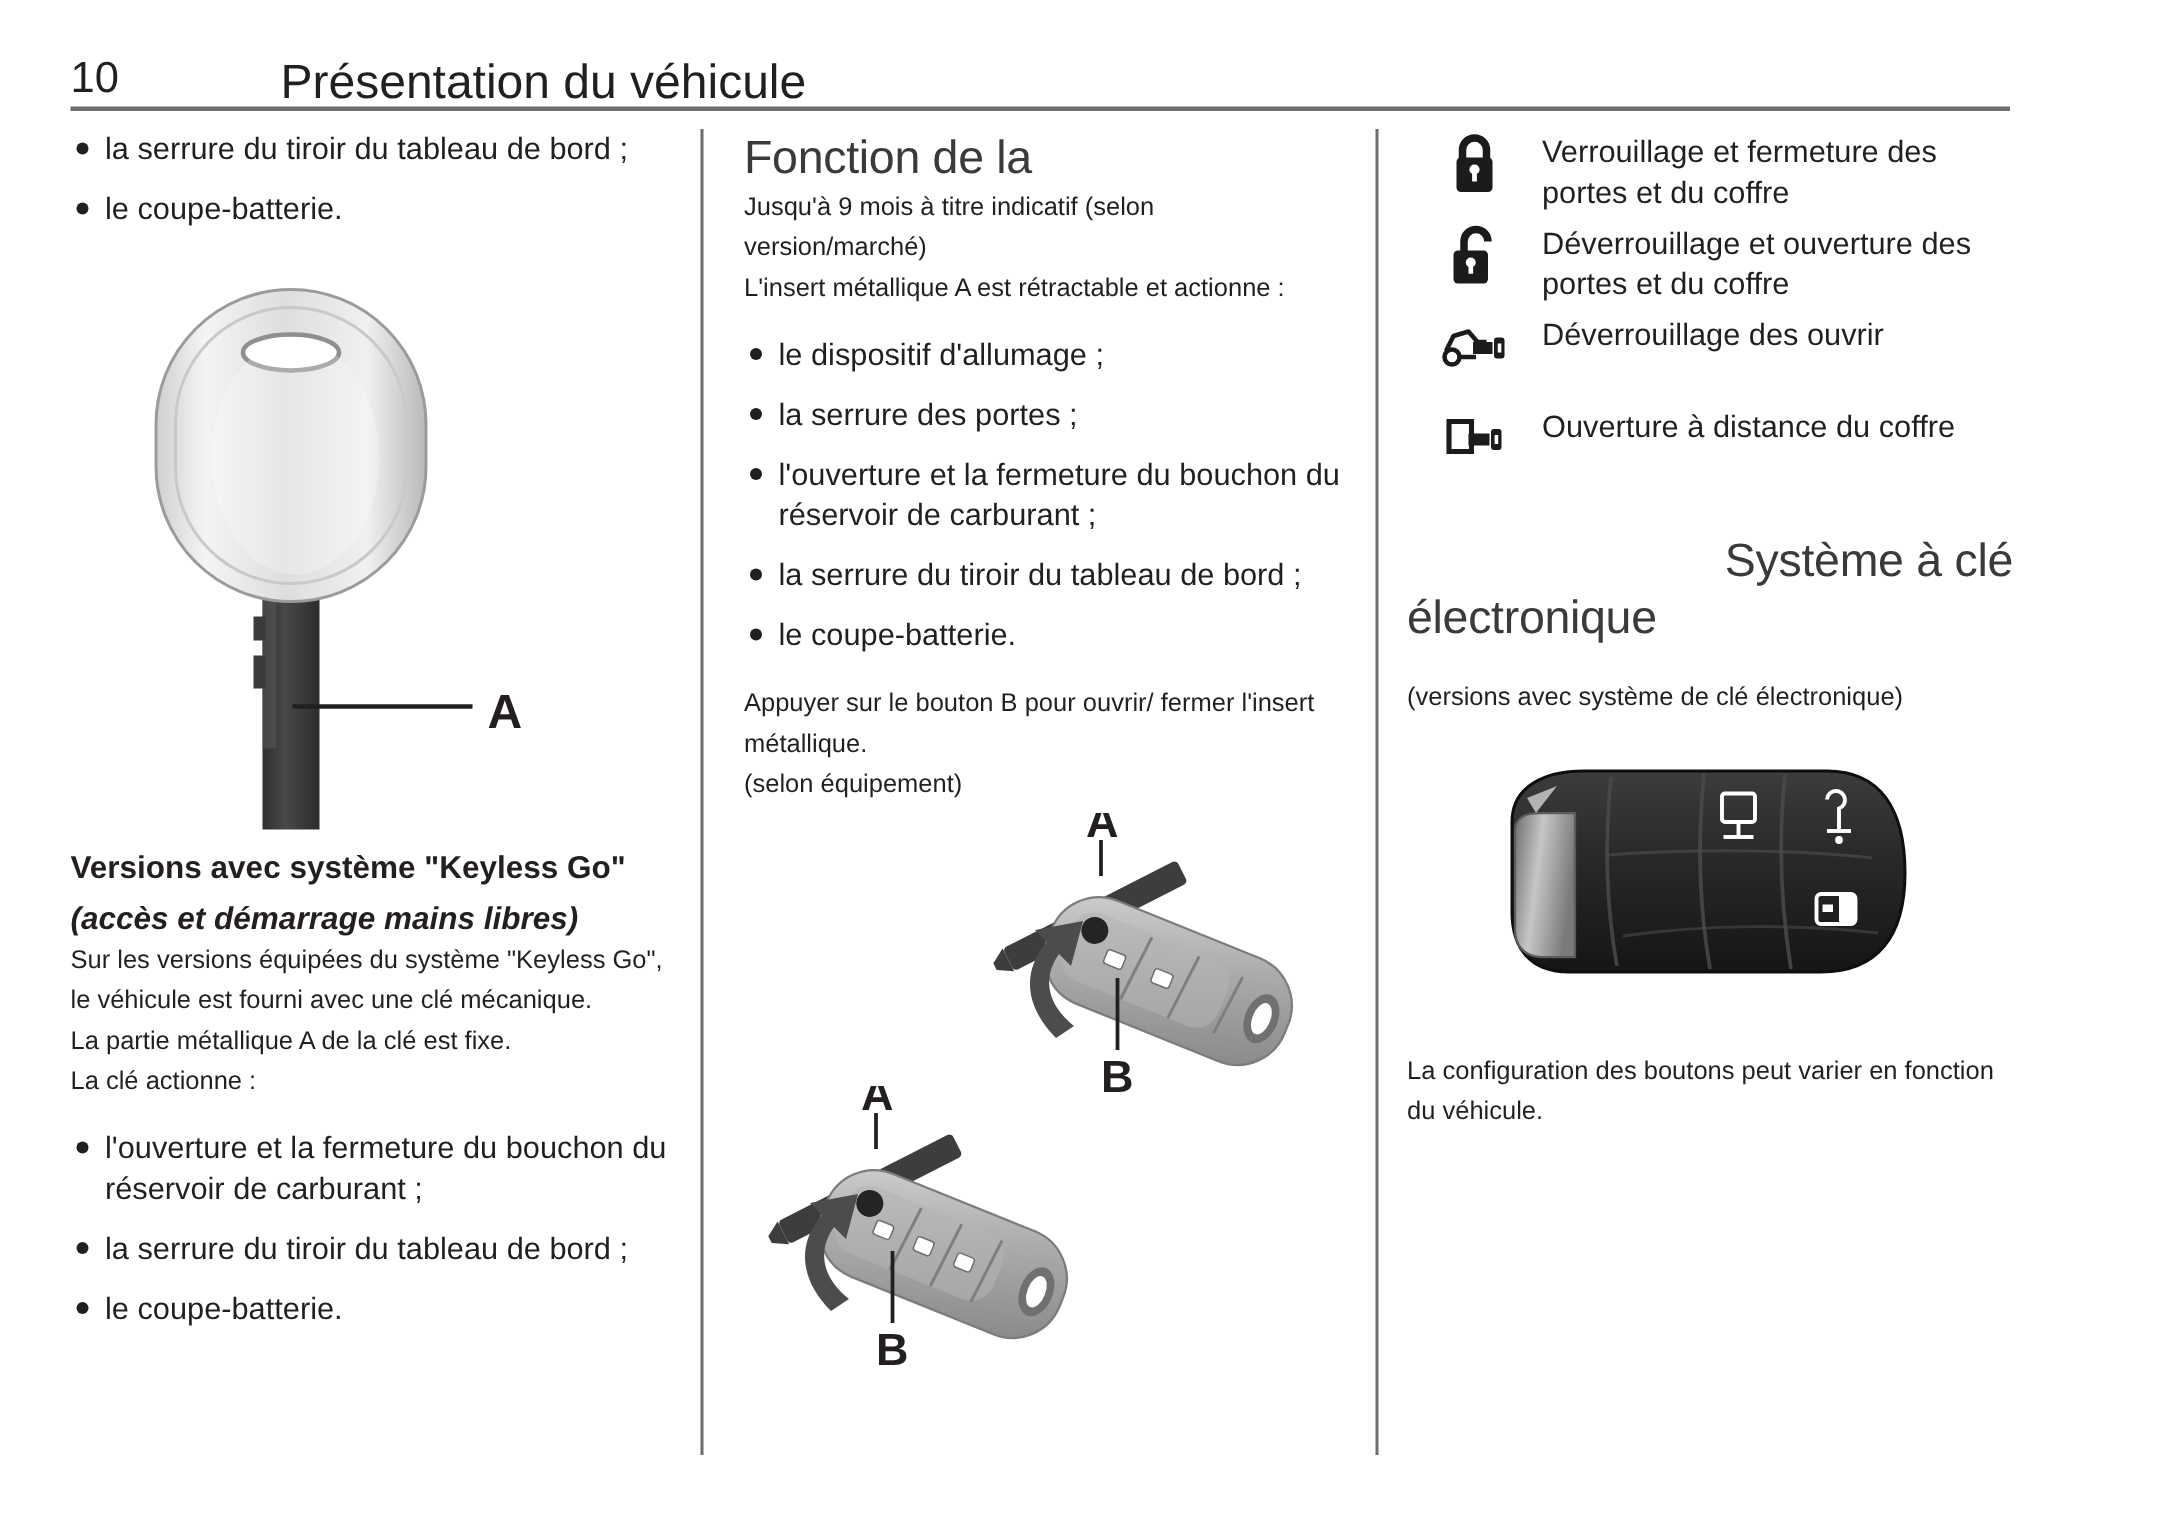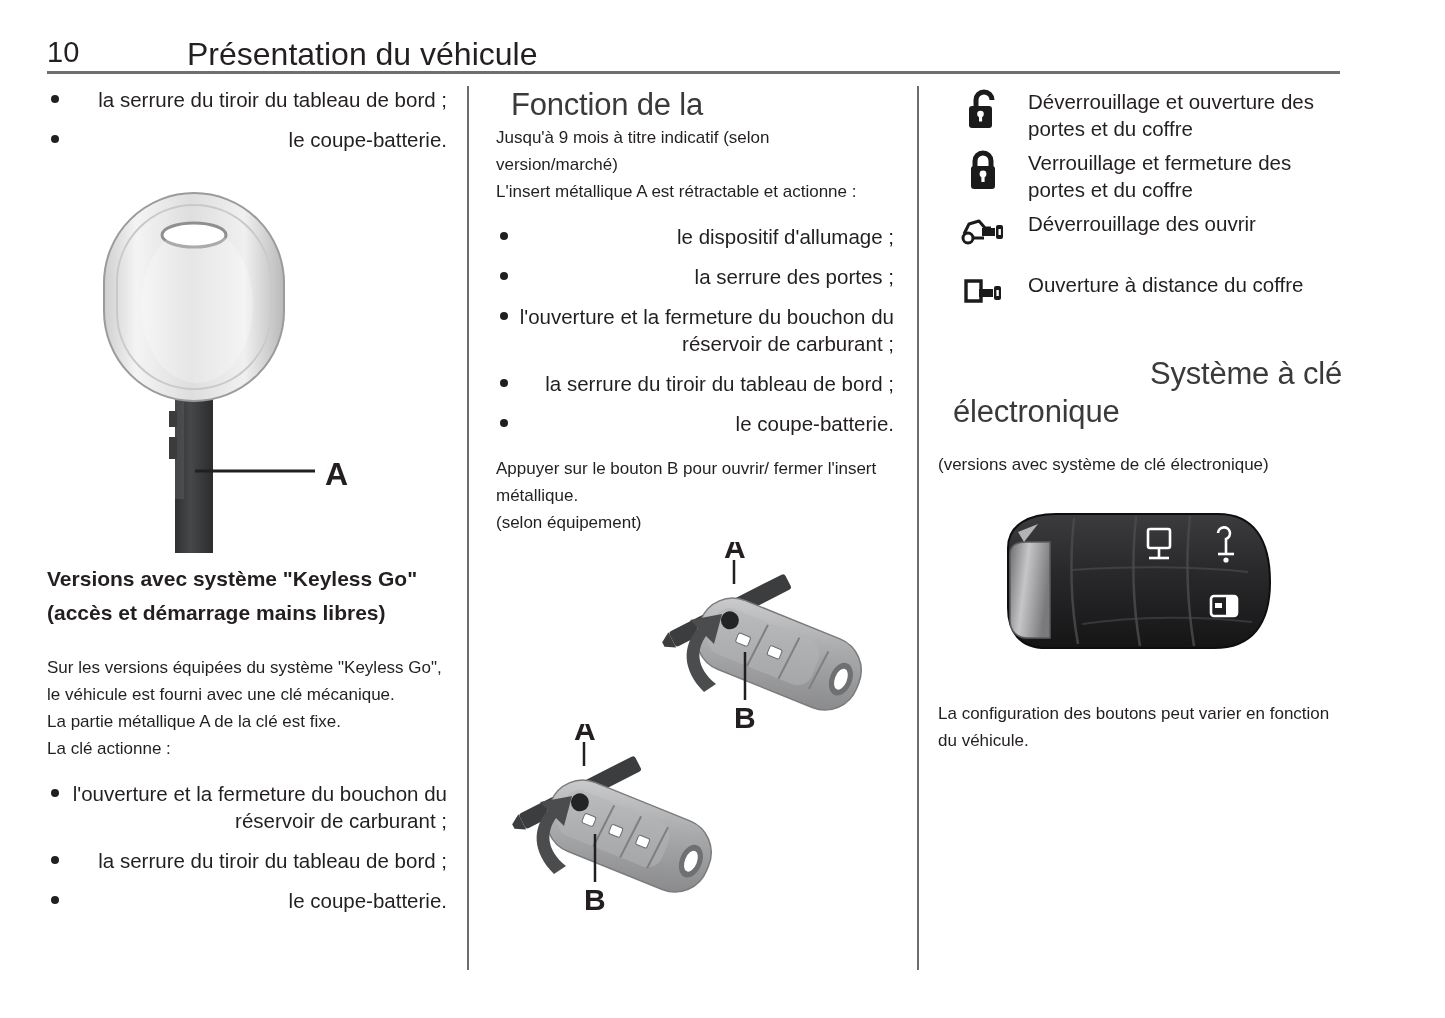--- a/index.html
+++ b/index.html
@@ -27,38 +27,37 @@
 
   
   .col{position:absolute;top:86px;}
   .col-left{left:47px;width:400px;}
   .col-mid{left:496px;width:398px;}
   .col-right{left:938px;width:404px;}
 
   
   .h2{
     font-size:31px;line-height:38px;font-weight:400;color:#3a3a3c;
-    margin:0 0 19px 15px;letter-spacing:-0.2px;
+    margin:0 0 19px 0;letter-spacing:-0.2px;
   }
   .h3{
     font-size:21px;line-height:27px;font-weight:700;color:#231f20;
     margin:0 0 7px 0;
   }
   p.body{
     font-size:17px;line-height:27px;margin:0 0 16px 0;color:#231f20;
   }
 
   ul.bullets{list-style:none;margin:0 0 16px 0;padding:0;}
   ul.bullets li{
     position:relative;
     font-size:20.5px;line-height:27px;
     padding-left:23px;
     margin-bottom:13px;
     color:#231f20;
-    text-align:right;
   }
   ul.bullets li:last-child{margin-bottom:0;}
   ul.bullets li .dot{
     position:absolute;left:4px;top:9px;
     width:8px;height:8px;border-radius:50%;background:#231f20;
   }
   ul.bullets li .txt{display:block;}
 
   
   .legend{margin:0 0 10px 0;padding:0;list-style:none;}
@@ -135,21 +134,21 @@
         <ellipse cx="147" cy="60" rx="32" ry="12" fill="#ffffff" stroke="#8f8f8f" stroke-width="3"></ellipse>
 
         <ellipse cx="150" cy="130" rx="56" ry="78" fill="#ffffff" opacity="0.25"></ellipse>
 
         <line x1="148" y1="296" x2="268" y2="296" stroke="#231f20" stroke-width="3"></line>
         <text class="fig-label" x="278" y="310" font-size="32" fill="#231f20">A</text>
       </svg>
     </div>
 
     <div class="h3">Versions avec système "Keyless Go"</div>
-    <div class="h3" style="margin-bottom:28px;">(accès et démarrage mains libres)</div>
+    <div class="h3" style="margin-bottom:0;font-style:italic;">(accès et démarrage mains libres)</div>
 
     <p class="body" style="white-space:pre-line;margin-bottom:18px;">Sur les versions équipées du système "Keyless Go", le véhicule est fourni avec une clé mécanique.
 La partie métallique A de la clé est fixe.
 La clé actionne :</p>
 
     <ul class="bullets">
       <li>
         <span class="dot"></span>
         <span class="txt">l'ouverture et la fermeture du bouchon du réservoir de carburant ;</span>
       </li>
@@ -273,39 +272,39 @@
     </div>
   </div>
 
   <div class="col col-right">
 
     <ul class="legend">
 
       <li class="legend-row">
         <span class="legend-icon">
           <svg width="34" height="42" viewBox="0 0 34 42">
+            <path d="M9 18 V12 a8 8 0 0 1 16 0 v6" fill="none" stroke="#1b1b1b" stroke-width="5"></path>
+            <rect x="5" y="17" width="24" height="23" rx="3" fill="#1b1b1b"></rect>
+            <circle cx="17" cy="25" r="3.4" fill="#ffffff"></circle>
+            <rect x="15.4" y="25" width="3.2" height="8" fill="#ffffff"></rect>
+          </svg>
+        </span>
+        <div class="legend-text">Verrouillage et fermeture des portes et du coffre</div>
+      </li>
+
+      <li class="legend-row">
+        <span class="legend-icon">
+          <svg width="34" height="42" viewBox="0 0 34 42">
             <path d="M10 19 V12 a8 8 0 0 1 16 0" fill="none" stroke="#1b1b1b" stroke-width="5"></path>
             <rect x="3" y="18" width="23" height="22" rx="3" fill="#1b1b1b"></rect>
             <circle cx="14.5" cy="26" r="3.3" fill="#ffffff"></circle>
             <rect x="13" y="26" width="3.1" height="7.5" fill="#ffffff"></rect>
           </svg>
         </span>
         <div class="legend-text">Déverrouillage et ouverture des portes et du coffre</div>
-      </li>
-
-      <li class="legend-row">
-        <span class="legend-icon">
-          <svg width="34" height="42" viewBox="0 0 34 42">
-            <path d="M9 18 V12 a8 8 0 0 1 16 0 v6" fill="none" stroke="#1b1b1b" stroke-width="5"></path>
-            <rect x="5" y="17" width="24" height="23" rx="3" fill="#1b1b1b"></rect>
-            <circle cx="17" cy="25" r="3.4" fill="#ffffff"></circle>
-            <rect x="15.4" y="25" width="3.2" height="8" fill="#ffffff"></rect>
-          </svg>
-        </span>
-        <div class="legend-text">Verrouillage et fermeture des portes et du coffre</div>
       </li>
 
       <li class="legend-row">
         <span class="legend-icon">
           <svg width="46" height="30" viewBox="0 0 46 30">
             <path d="M3 22 a5 5 0 1 0 10 0 a5 5 0 1 0 -10 0" fill="none" stroke="#1b1b1b" stroke-width="3"></path>
             <path d="M4 18 L9 8 L19 5 L25 12 L31 12" fill="none" stroke="#1b1b1b" stroke-width="3" stroke-linejoin="round"></path>
             <path d="M13 22 H24" fill="none" stroke="#1b1b1b" stroke-width="3"></path>
             <rect x="22" y="12" width="13" height="8" fill="#1b1b1b"></rect>
             <rect x="36" y="9" width="7" height="14" rx="2" fill="#1b1b1b"></rect>

